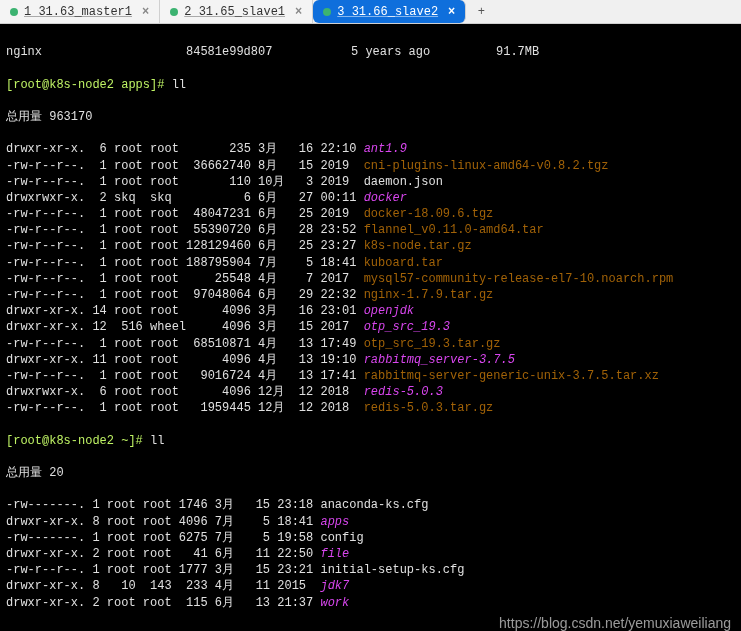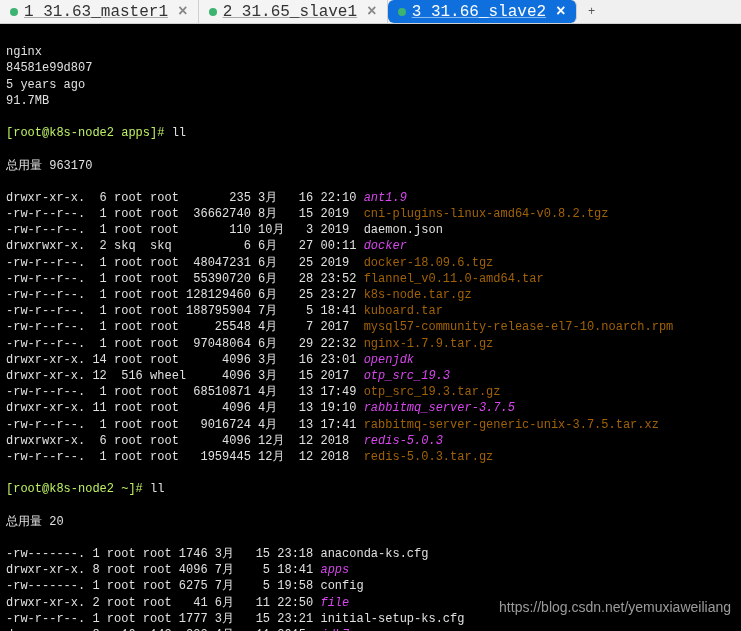--- a/index.html
+++ b/index.html
@@ -18,21 +18,21 @@
     height: 24px;
     background: #f0f0f0;
     border-bottom: 1px solid #d0d0d0;
   }
   .tab {
     display: flex;
     align-items: center;
     gap: 6px;
     padding: 0 10px;
     border-right: 1px solid #d0d0d0;
-    font-size: 16px;
+    font-size: 12px;
     color: #333;
     cursor: pointer;
     background: #f4f4f4;
   }
   .tab.active { background: #0f6fdc; color: #fff; border-radius: 6px; }
   .tab.active .close { color: #fff; }
   .dot { width: 8px; height: 8px; border-radius: 50%; background: #3cb371; display: inline-block; }
   .tab .label { text-decoration: underline; text-decoration-color: rgba(0,0,0,0.3); }
   .tab.active .label { text-decoration-color: rgba(255,255,255,0.5); }
   .close { color: #888; font-weight: bold; cursor: pointer; margin-left: 4px; }
@@ -41,24 +41,24 @@
     padding: 4px 6px 6px 6px;
     color: #ccc;
     line-height: 1.35;
     white-space: pre;
     font-size: 12px;
   }
   .cyan { color: #bef264; }
   .w { color: #e0e0e0; }
   .red { color: #a16207; }
   .blue { color: #d946ef; font-style: italic; }
-  .hdr { display: flex; gap: 0; flex-direction: column; }
+  .hdr { display: flex; gap: 0; }
   .watermark {
     position:absolute;
-    right: 10px; bottom: 16px;
+    right: 10px; bottom: 0;
     color: rgba(220,220,220,0.7);
     font-family: Arial, sans-serif;
     font-size: 14px;
   }
 </style>
 </head>
 <body>
 
 <div class="tabbar">
   <div class="tab">

